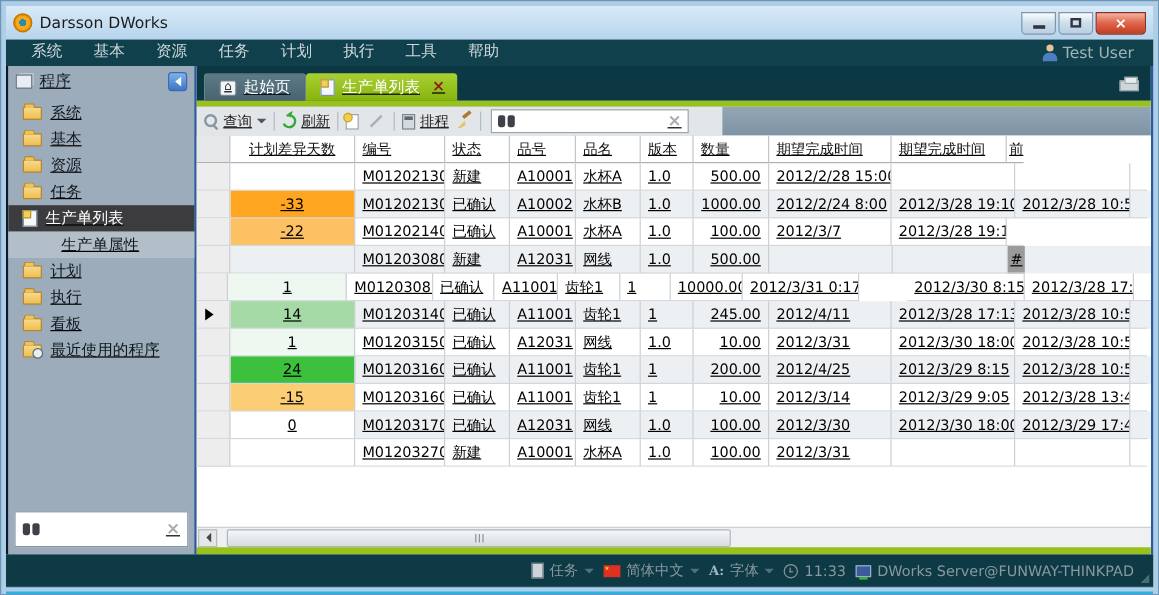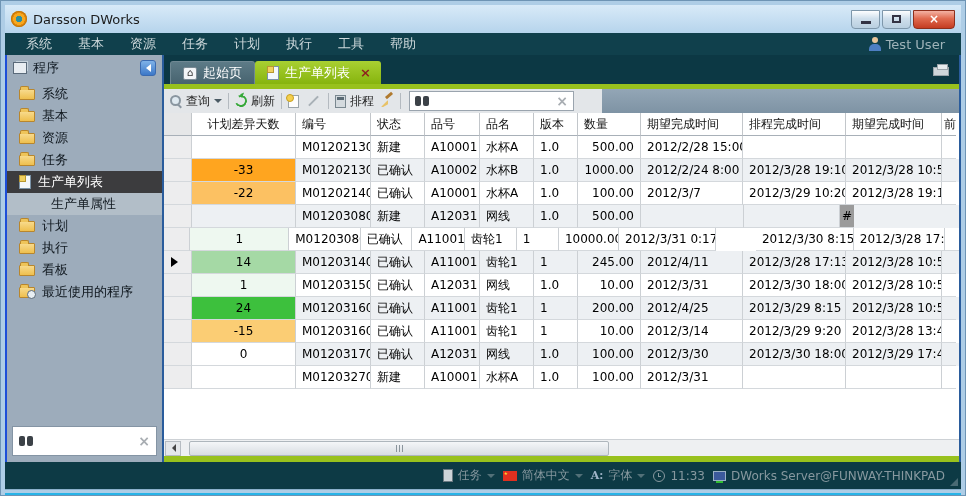--- a/index.html
+++ b/index.html
@@ -21,21 +21,21 @@
 
   
   .menubar { height:22px; background:#10404c; display:flex; align-items:center; padding:0 8px; }
   .menu-item { color:#cdd8db; padding:0 13px; font-size:13px; line-height:22px; cursor:default; }
   .menubar .user { margin-left:auto; display:flex; align-items:center; gap:5px; color:#9fb3b9; font-size:13px; padding-right:8px; }
   .person-icon { width:12px; height:14px; position:relative; }
   .person-icon::before { content:""; position:absolute; top:0; left:3px; width:6px; height:6px; border-radius:50%; background:#e8c49a; }
   .person-icon::after { content:""; position:absolute; bottom:0; left:0; width:12px; height:7px; border-radius:5px 5px 0 0; background:#4d7ec2; }
 
   
-  .main { flex:1; display:flex; min-height:0; border-left:2px solid #1d4ed8; border-right:2px solid #2a5c9c; }
+  .main { flex:1; display:flex; min-height:0; border-left:2px solid #0f172a; border-right:2px solid #2a5c9c;text-decoration:underline; }
 
   
   .sidebar { width:157px; background:#9dacbb; border-right:2px solid #2a5c9c; display:flex; flex-direction:column; }
   .side-header { height:26px; display:flex; align-items:center; padding:0 6px; gap:6px; color:#16202a; font-size:13px; }
   .prog-icon { width:14px; height:12px; border:1px solid #5a6a7a; background:#e8edf2; box-shadow:2px -2px 0 -1px #c6d2dc; }
   .collapse-btn { margin-left:auto; width:16px; height:16px; border:1px solid #3a6ab0; border-radius:3px; background:linear-gradient(#7fb2e8,#3c78c8); display:flex; align-items:center; justify-content:center; }
   .collapse-btn::before { content:""; width:0; height:0; border-style:solid; border-width:4px 5px 4px 0; border-color:transparent #fff transparent transparent; }
   .side-items { flex:1; padding-top:2px; }
   .side-item { height:22px; display:flex; align-items:center; gap:7px; padding-left:12px; color:#10181f; font-size:13px; cursor:default; }
   .side-item.selected { background:#3c3c3e; color:#fff; }
@@ -275,21 +275,20 @@
         <div class="grid-row header" id="grid-header">
             <div class="cell ind" style="width: 28px;"></div>
             <div class="cell ctr" style="width: 104px;">计划差异天数</div>
             <div class="cell" style="width: 75px;">编号</div>
             <div class="cell" style="width: 54px;">状态</div>
             <div class="cell" style="width: 55px;">品号</div>
             <div class="cell" style="width: 54px;">品名</div>
             <div class="cell" style="width: 44px;">版本</div>
             <div class="cell" style="width: 63px;">数量</div>
             <div class="cell" style="width: 102px;">期望完成时间</div>
-            <div class="cell" style="width: 103px;">排程完成时间</div>
             <div class="cell" style="width: 96px;">期望完成时间</div>
             <div class="cell" style="width: 14px; border-right: none; padding: 0px 2px;">前</div>
           </div>
         <div id="grid-body">
             <div class="grid-row">
               <div class="cell ind" style="width: 28px;"></div>
               <div class="cell ctr" style="width: 104px;"></div>
               <div class="cell" style="width: 75px;">M012021301</div>
               <div class="cell" style="width: 54px;">新建</div>
               <div class="cell" style="width: 55px;">A10001</div>
@@ -318,21 +317,20 @@
             <div class="grid-row">
               <div class="cell ind" style="width: 28px;"></div>
               <div class="cell ctr" style="width: 104px; background: rgb(252, 193, 98);">-22</div>
               <div class="cell" style="width: 75px;">M012021401</div>
               <div class="cell" style="width: 54px;">已确认</div>
               <div class="cell" style="width: 55px;">A10001</div>
               <div class="cell" style="width: 54px;">水杯A</div>
               <div class="cell" style="width: 44px;">1.0</div>
               <div class="cell num" style="width: 63px;">100.00</div>
               <div class="cell" style="width: 102px;">2012/3/7</div>
-              <div class="cell" style="width: 103px;">2012/3/29 10:20</div>
               <div class="cell" style="width: 96px;">2012/3/28 19:10</div>
               <div class="cell" style="width: 14px; border-right: none;"></div>
             </div>
             <div class="grid-row alt">
               <div class="cell ind" style="width: 28px;"></div>
               <div class="cell ctr" style="width: 104px;"></div>
               <div class="cell" style="width: 75px;">M012030801</div>
               <div class="cell" style="width: 54px;">新建</div>
               <div class="cell" style="width: 55px;">A12031</div>
               <div class="cell" style="width: 54px;">网线</div>
@@ -403,21 +401,21 @@
             <div class="grid-row">
               <div class="cell ind" style="width: 28px;"></div>
               <div class="cell ctr" style="width: 104px; background: rgb(251, 205, 116);">-15</div>
               <div class="cell" style="width: 75px;">M012031602</div>
               <div class="cell" style="width: 54px;">已确认</div>
               <div class="cell" style="width: 55px;">A11001</div>
               <div class="cell" style="width: 54px;">齿轮1</div>
               <div class="cell" style="width: 44px;">1</div>
               <div class="cell num" style="width: 63px;">10.00</div>
               <div class="cell" style="width: 102px;">2012/3/14</div>
-              <div class="cell" style="width: 103px;">2012/3/29 9:20</div>
+              <div class="cell" style="width: 103px;">2012/3/29 9:05</div>
               <div class="cell" style="width: 96px;">2012/3/28 13:40</div>
               <div class="cell" style="width: 14px; border-right: none;"></div>
             </div>
             <div class="grid-row alt">
               <div class="cell ind" style="width: 28px;"></div>
               <div class="cell ctr" style="width: 104px; background: rgb(255, 255, 255);">0</div>
               <div class="cell" style="width: 75px;">M012031701</div>
               <div class="cell" style="width: 54px;">已确认</div>
               <div class="cell" style="width: 55px;">A12031</div>
               <div class="cell" style="width: 54px;">网线</div>

